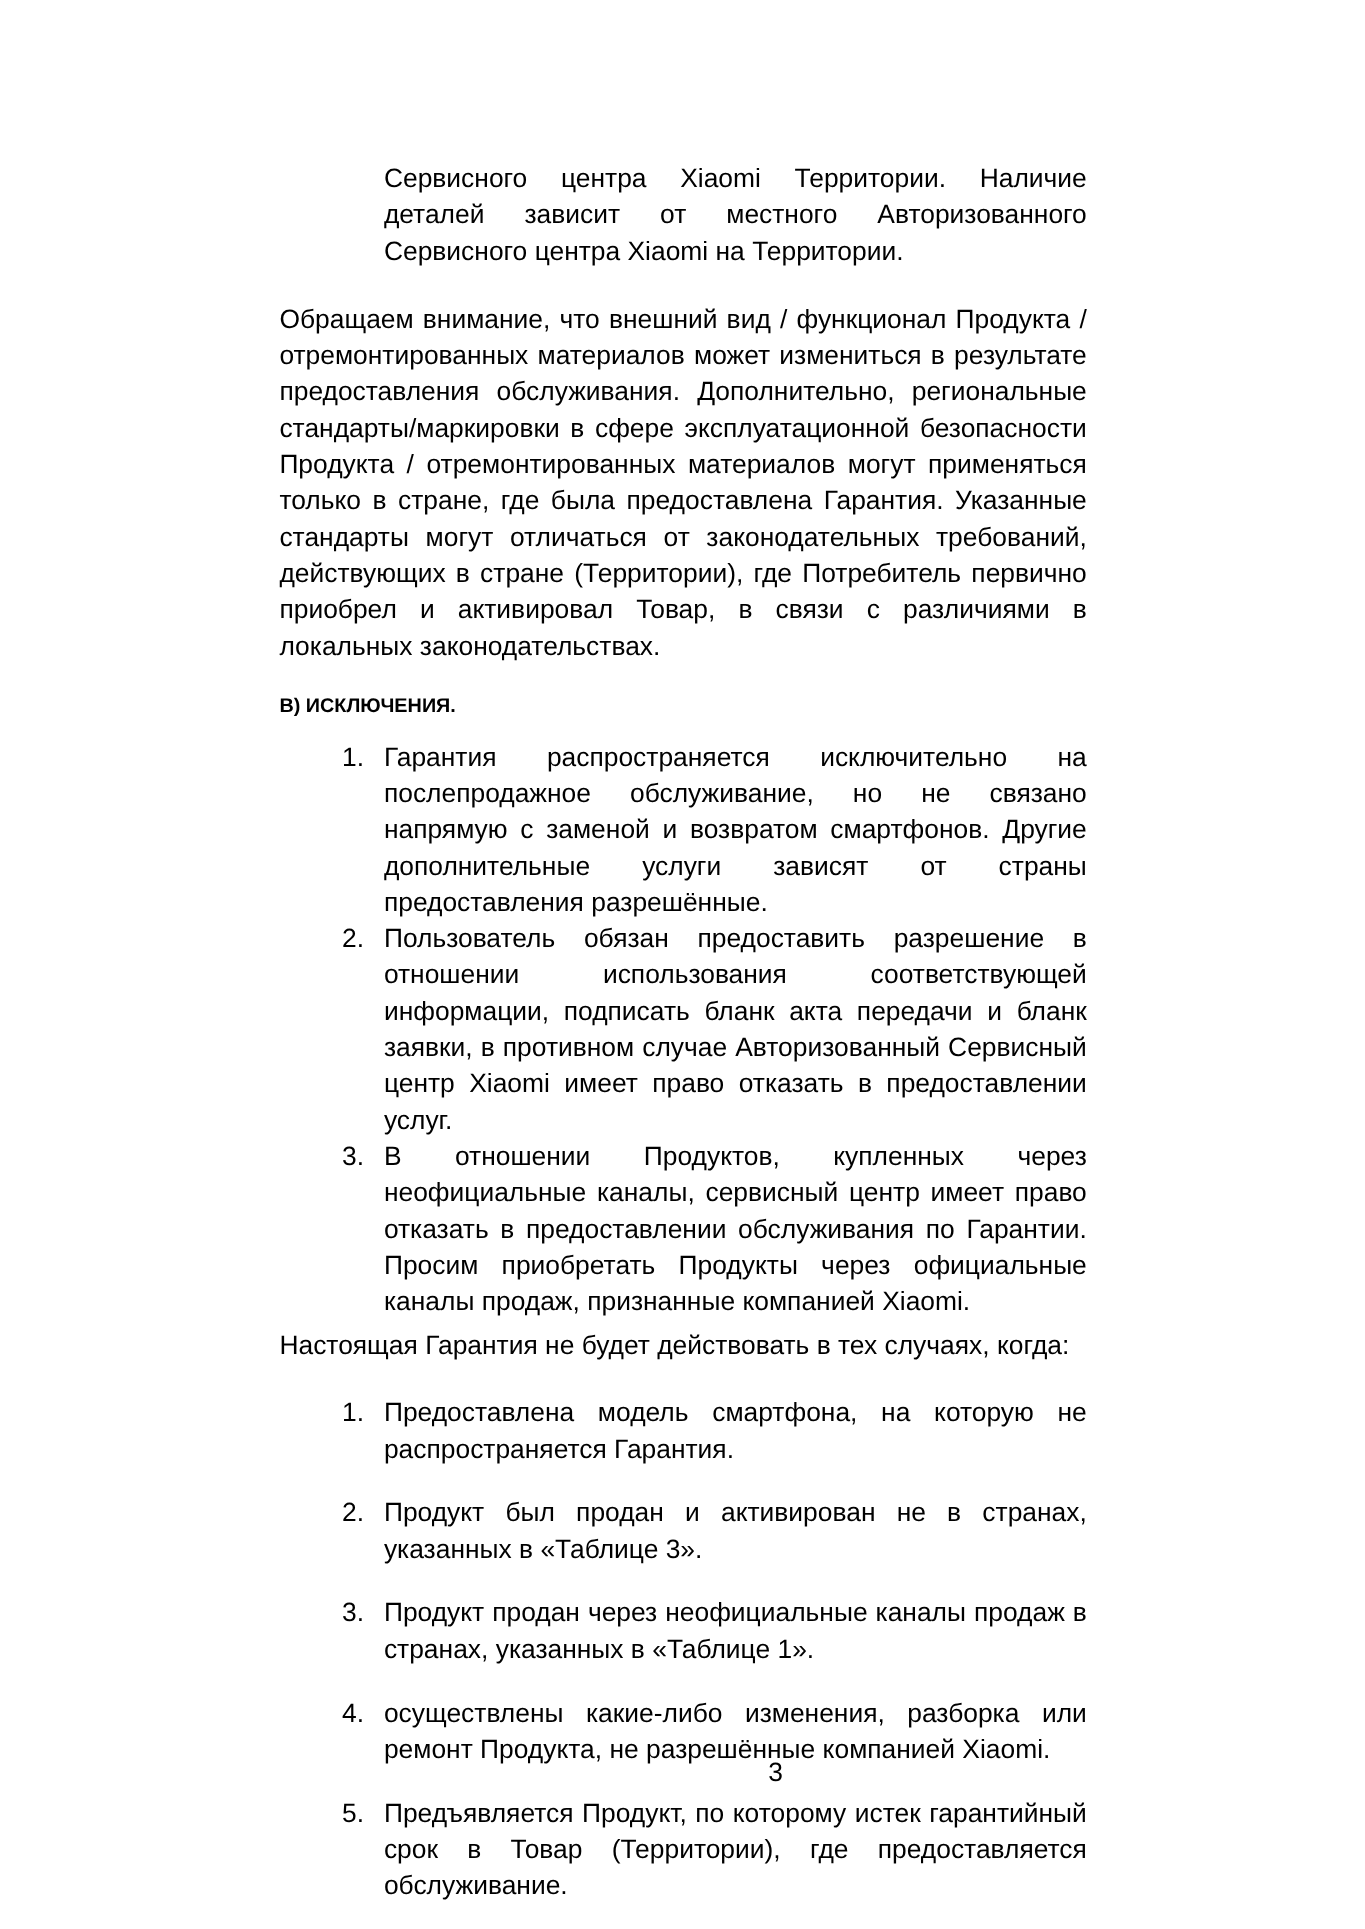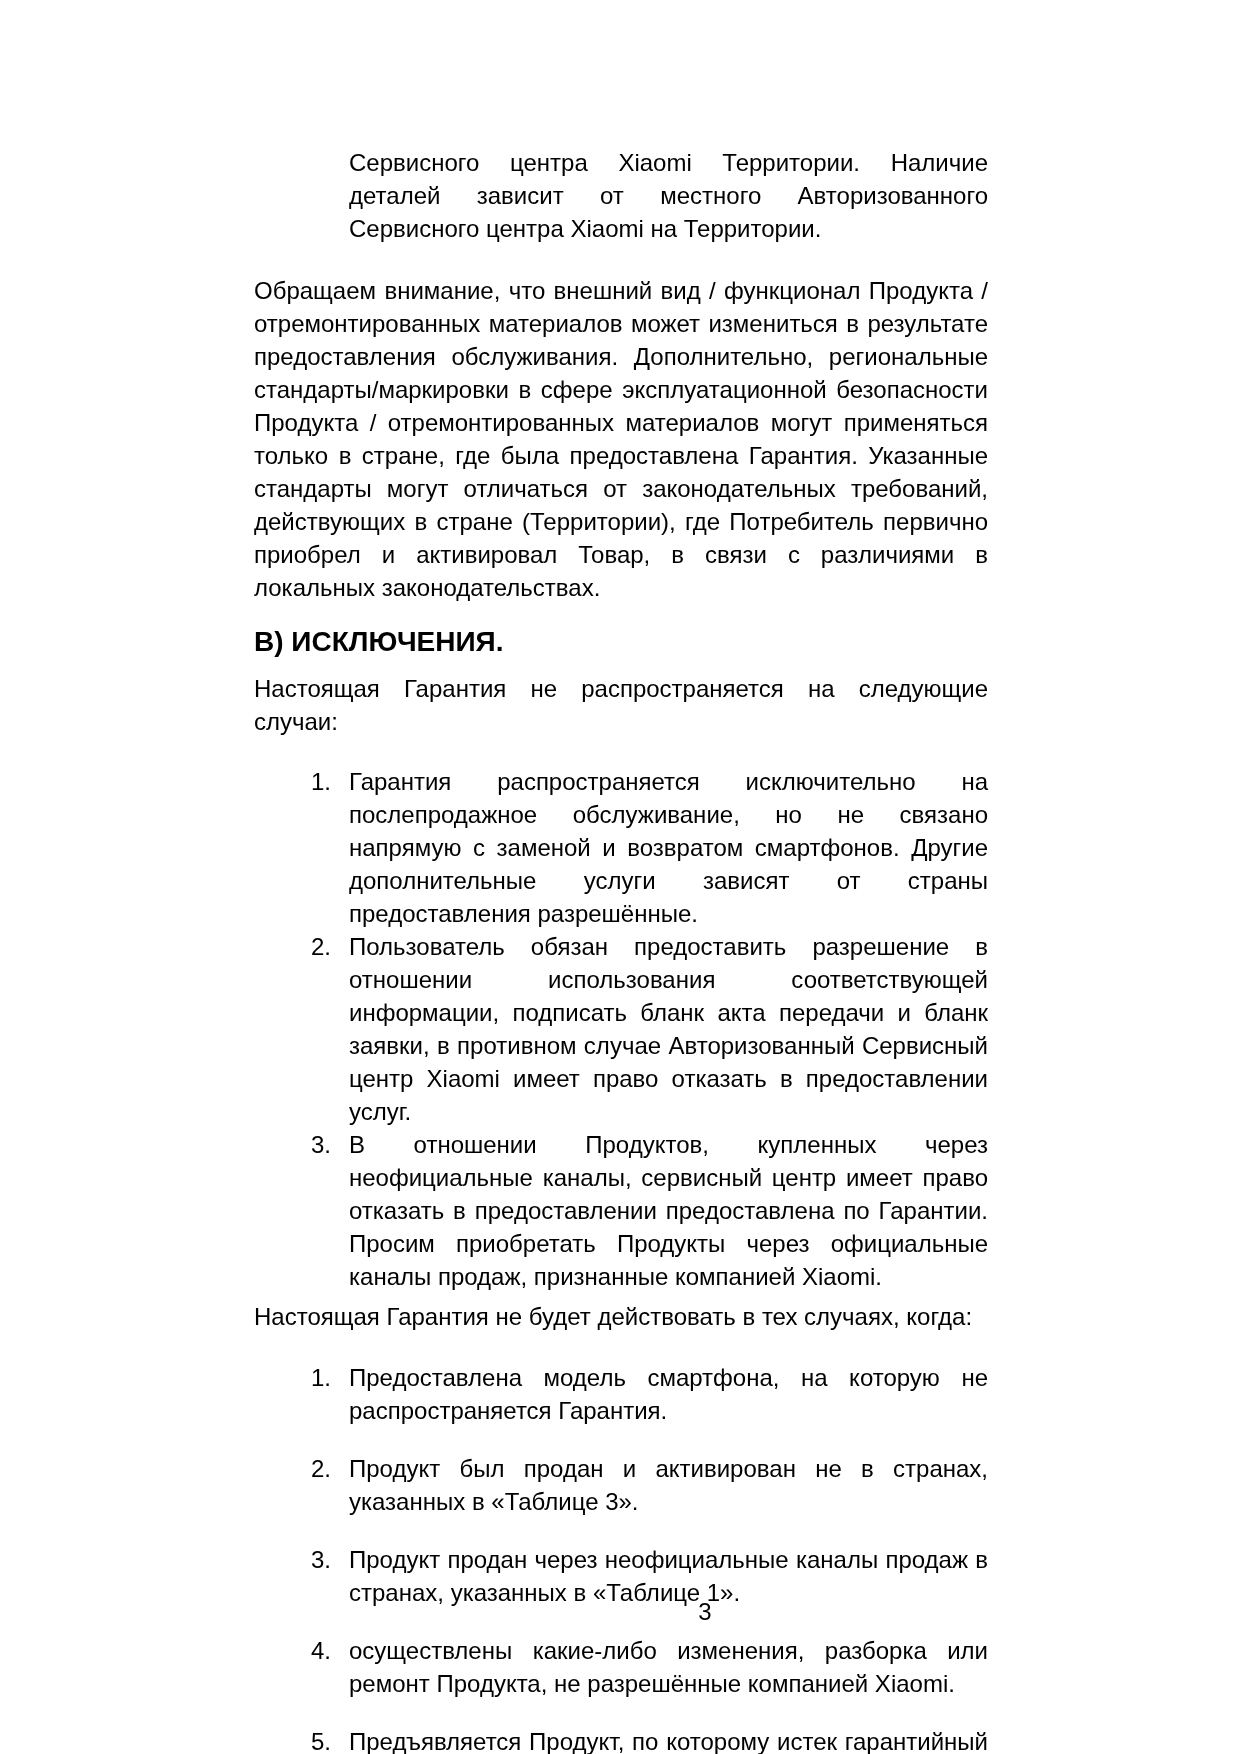--- a/index.html
+++ b/index.html
@@ -18,21 +18,21 @@
     padding: 146px 169px 0 170px;
     overflow: hidden;
   }
   p { text-align: justify; }
   .fragment {
     margin-left: 95px;
     margin-bottom: 29px;
   }
   .para-notice { margin-bottom: 21px; }
   .section-heading {
-    font-size: 28px;
+    font-size: 18px;
     font-weight: bold;
     line-height: 33px;
     margin-bottom: 14px;
     text-align: left;
   }
   .list-intro-1 { margin-bottom: 27px; }
   ol.doc-list {
     list-style: none;
     counter-reset: item;
   }
@@ -65,26 +65,25 @@
 <body>
 
 <div class="page">
 
   <p class="fragment">Сервисного центра Xiaomi Территории. Наличие деталей зависит от местного Авторизованного Сервисного центра Xiaomi на Территории.</p>
 
   <p class="para-notice">Обращаем внимание, что внешний вид / функционал Продукта / отремонтированных материалов может измениться в результате предоставления обслуживания. Дополнительно, региональные стандарты/маркировки в сфере эксплуатационной безопасности Продукта / отремонтированных материалов могут применяться только в стране, где была предоставлена Гарантия. Указанные стандарты могут отличаться от законодательных требований, действующих в стране (Территории), где Потребитель первично приобрел и активировал Товар, в связи с различиями в локальных законодательствах.</p>
 
   <h2 class="section-heading">В) ИСКЛЮЧЕНИЯ.</h2>
 
-  <p class="list-intro-1">Настоящая Гарантия не распространяется на следующие случаи:</p>
 
   <ol class="doc-list list-tight">
     <li>Гарантия распространяется исключительно на послепродажное обслуживание, но не связано напрямую с заменой и возвратом смартфонов. Другие дополнительные услуги зависят от страны предоставления разрешённые.</li>
     <li>Пользователь обязан предоставить разрешение в отношении использования соответствующей информации, подписать бланк акта передачи и бланк заявки, в противном случае Авторизованный Сервисный центр Xiaomi имеет право отказать в предоставлении услуг.</li>
-    <li>В отношении Продуктов, купленных через неофициальные каналы, сервисный центр имеет право отказать в предоставлении предоставлена по Гарантии. Просим приобретать Продукты через официальные каналы продаж, признанные компанией Xiaomi.</li>
+    <li>В отношении Продуктов, купленных через неофициальные каналы, сервисный центр имеет право отказать в предоставлении обслуживания по Гарантии. Просим приобретать Продукты через официальные каналы продаж, признанные компанией Xiaomi.</li>
   </ol>
 
   <p class="list-intro-2">Настоящая Гарантия не будет действовать в тех случаях, когда:</p>
 
   <ol class="doc-list list-spaced">
     <li>Предоставлена модель смартфона, на которую не распространяется Гарантия.</li>
     <li>Продукт был продан и активирован не в странах, указанных в «Таблице 3».</li>
     <li>Продукт продан через неофициальные каналы продаж в странах, указанных в «Таблице 1».</li>
     <li>осуществлены какие-либо изменения, разборка или ремонт Продукта, не разрешённые компанией Xiaomi.</li>
     <li>Предъявляется Продукт, по которому истек гарантийный срок в Товар (Территории), где предоставляется обслуживание.</li>

